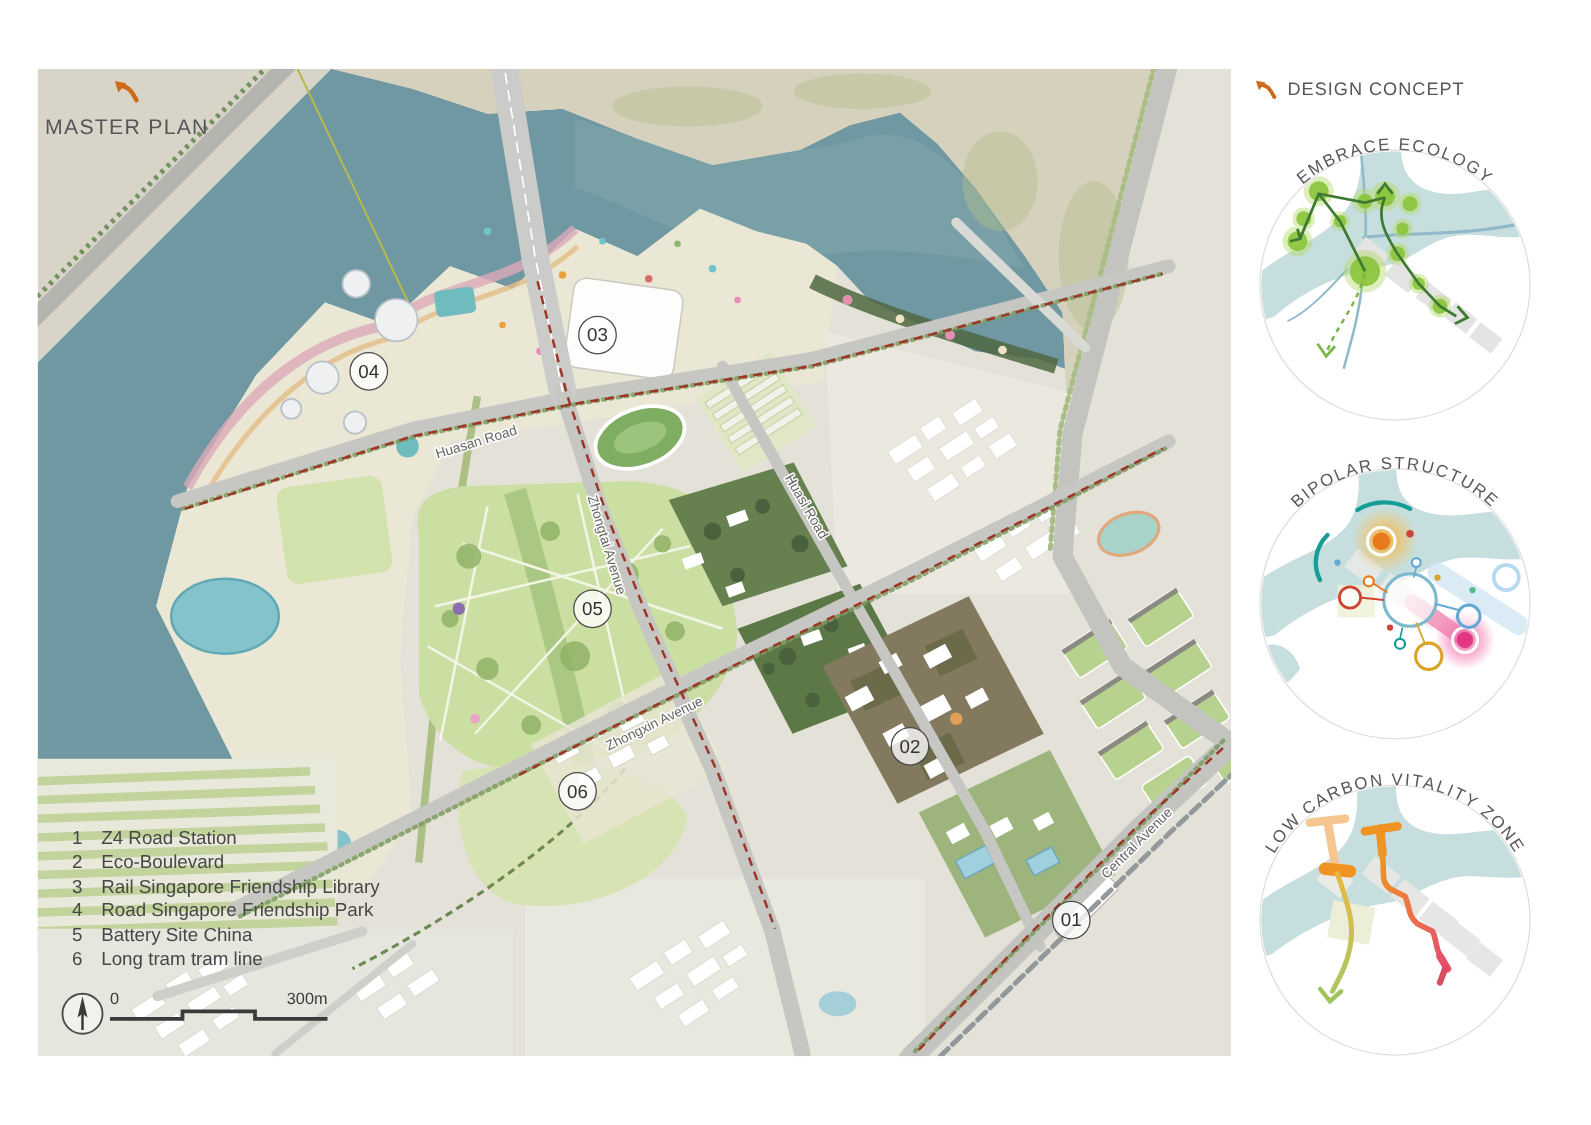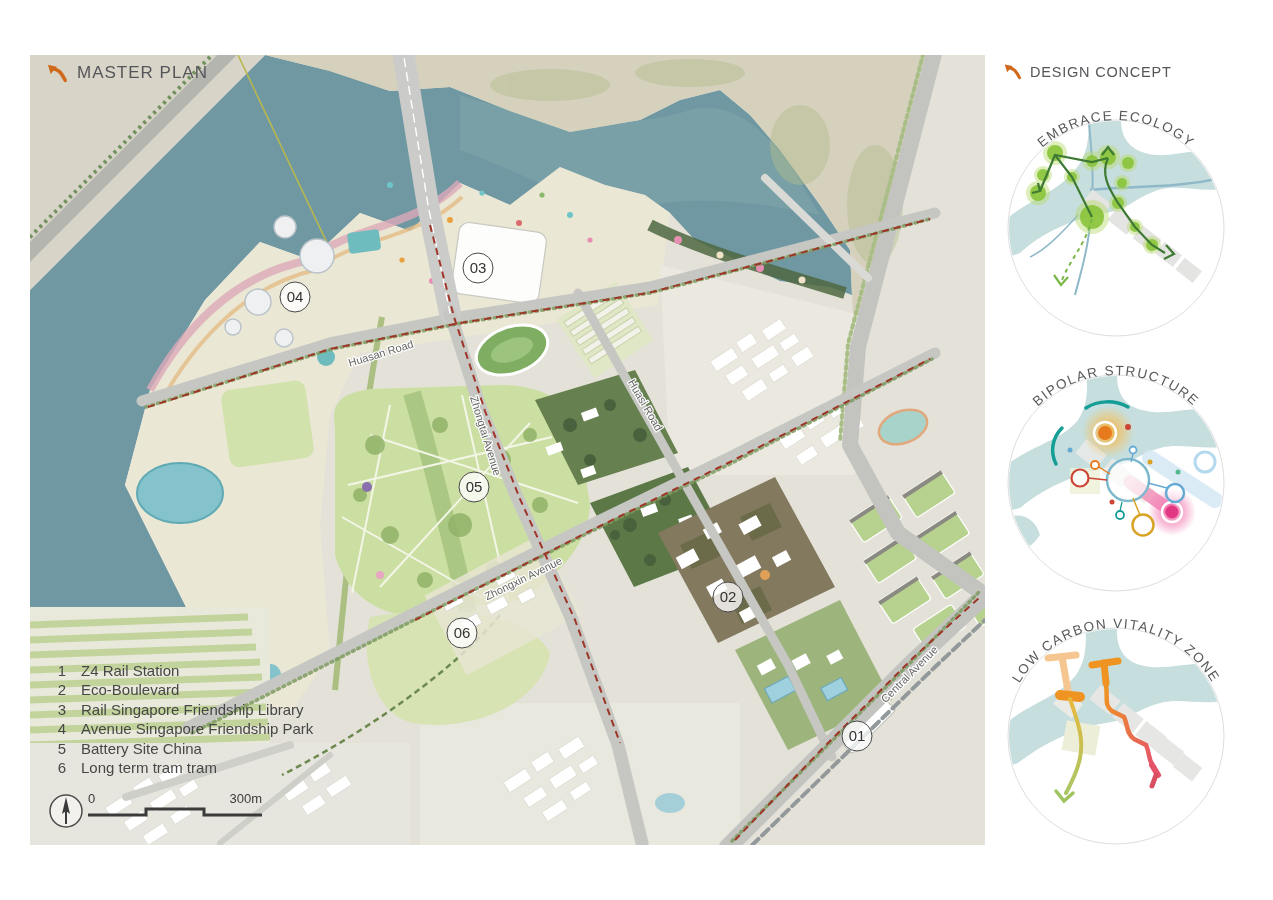--- a/index.html
+++ b/index.html
@@ -1,21 +1,21 @@
 <!DOCTYPE html>
 <html><head>
 <meta charset="utf-8">
 <style>
   html,body{margin:0;padding:0;background:#fff;}
   .page{position:relative;width:1273px;height:900px;background:#ffffff;overflow:hidden;
         font-family:"Liberation Sans", sans-serif;}
   .master-plan{position:absolute;left:30px;top:55px;width:955px;height:790px;overflow:hidden;}
   .map-svg{position:absolute;left:0;top:0;}
   .panel-header{position:absolute;display:flex;align-items:center;gap:9px;color:#55565a;}
-  .mp-header{left:16px;top:8px;}
+  .mp-header{left:6px;top:8px;flex-direction:column;}
   .mp-header .hdr-txt{font-size:17px;letter-spacing:1px;}
   .dc-header{position:absolute;left:1003px;top:63px;display:flex;align-items:center;gap:8px;color:#55565a;}
   .dc-header .hdr-txt{font-size:14.5px;letter-spacing:.8px;}
   .legend{position:absolute;left:18px;top:606px;color:#474747;font-size:15px;line-height:19.4px;}
   .legend-row{display:flex;}
   .legend-row .num{width:18px;text-align:right;margin-right:15px;flex:none;}
   .scalebar{position:absolute;left:8px;top:728px;}
   .dc-fig{position:absolute;left:1000px;width:232px;height:245px;}
   .fig1{top:95px;} .fig2{top:350px;} .fig3{top:603px;}
   svg text{font-family:"Liberation Sans", sans-serif;}
@@ -369,41 +369,41 @@
       <svg width="22" height="20" viewBox="0 0 24 22">
         <path d="M21,19 C16,9 13,7 7,6" stroke="#cf6a1d" stroke-width="4" fill="none" stroke-linecap="round"></path>
         <polygon points="2,2 12,4 5,12" fill="#cf6a1d"></polygon>
       </svg>
       <span class="hdr-txt">MASTER PLAN</span>
     </div>
 
     <div class="legend">
       <div class="legend-row">
         <span class="num">1</span>
-        <span class="lbl">Z4 Rail Station</span>
+        <span class="lbl">Z4 Road Station</span>
       </div>
       <div class="legend-row">
         <span class="num">2</span>
         <span class="lbl">Eco-Boulevard</span>
       </div>
       <div class="legend-row">
         <span class="num">3</span>
         <span class="lbl">Rail Singapore Friendship Library</span>
       </div>
       <div class="legend-row">
         <span class="num">4</span>
-        <span class="lbl">Avenue Singapore Friendship Park</span>
+        <span class="lbl">Road Singapore Friendship Park</span>
       </div>
       <div class="legend-row">
         <span class="num">5</span>
         <span class="lbl">Battery Site China</span>
       </div>
       <div class="legend-row">
         <span class="num">6</span>
-        <span class="lbl">Long term tram tram</span>
+        <span class="lbl">Long tram tram line</span>
       </div>
     </div>
 
     <svg class="scalebar" width="235" height="55" viewBox="0 0 235 55">
       <g>
         <circle cx="28" cy="28" r="16" fill="rgba(255,255,255,.45)" stroke="#4c4c4c" stroke-width="1.5"></circle>
         <polygon points="28,14 32,31 28,28 24,31" fill="#3a3a3a"></polygon>
         <line x1="28" y1="28" x2="28" y2="41" stroke="#3a3a3a" stroke-width="2"></line>
       </g>
       <text x="50" y="20" font-size="13" fill="#3b3b3b">0</text>

